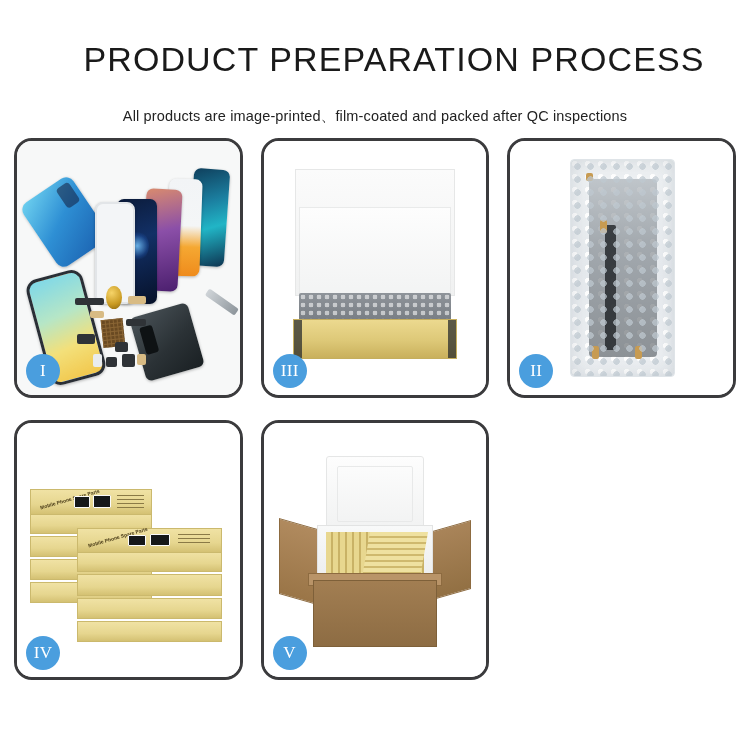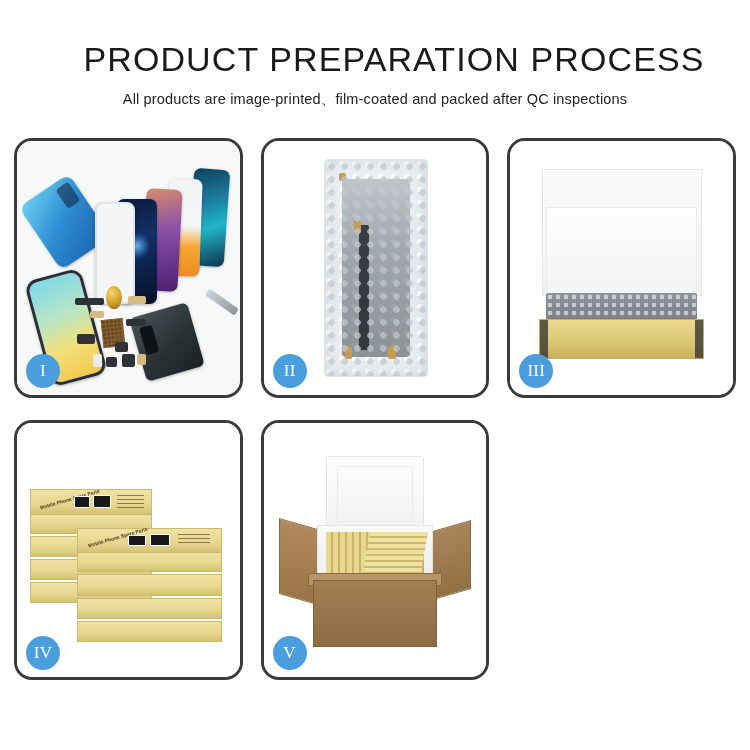--- a/index.html
+++ b/index.html
@@ -34,21 +34,21 @@
     font-size: 34px;
     font-weight: 400;
     letter-spacing: 1.1px;
     color: #1a1a1a;
     line-height: 42px;
     white-space: nowrap;
     padding-left: 38px;
   }
 
   .subtitle {
-    margin-top: 9px;
+    margin-top: 26px;
     font-family: "Liberation Sans", sans-serif;
     font-size: 14.5px;
     font-weight: 400;
     letter-spacing: 0.15px;
     color: #222222;
     line-height: 20px;
     white-space: nowrap;
   }
 
   
@@ -485,45 +485,45 @@
         <div class="part wht" style="left:34%; top:84%; width:4%;  height:5%;"></div>
         <div class="part flat" style="left:40%; top:85%; width:5%;  height:4%;"></div>
         <div class="part flat" style="left:47%; top:84%; width:6%;  height:5%;"></div>
         <div class="part tan" style="left:54%; top:84%; width:4%;  height:4%;"></div>
         <div class="tweezer"></div>
       </div>
       <div class="badge" style="background:#4a9ede;">I</div>
     </div>
 
     <div class="panel">
+      <div class="panel-stage p3">
+        <div class="box3-lid"></div>
+        <div class="box3-foam"></div>
+        <div class="box3-bubble"></div>
+        <div class="box3-base"></div>
+      </div>
+      <div class="badge" style="background:#4a9ede;">III</div>
+    </div>
+
+    <div class="panel">
       <div class="panel-stage p2">
         <div class="bubble-bag">
           <div class="bag-inner"></div>
           <div class="bag-strip"></div>
           <div class="bag-tab" style="left:28%; top:28%;"></div>
           <div class="bag-tab" style="left:20%; top:86%;"></div>
           <div class="bag-tab" style="left:62%; top:86%;"></div>
           <div class="bag-tab" style="left:14%; top:6%; height:4%;"></div>
           <div class="bubble-dots"></div>
         </div>
       </div>
       <div class="badge" style="background:#4a9ede;">II</div>
     </div>
 
     <div class="panel">
-      <div class="panel-stage p3">
-        <div class="box3-lid"></div>
-        <div class="box3-foam"></div>
-        <div class="box3-bubble"></div>
-        <div class="box3-base"></div>
-      </div>
-      <div class="badge" style="background:#4a9ede;">III</div>
-    </div>
-
-    <div class="panel">
       <div class="panel-stage p4">
         <div class="stack">
 
           <div class="sbox" style="left:0%;  top:28%; width:62%; height:11%;"></div>
           <div class="sbox" style="left:0%;  top:40%; width:62%; height:11%;"></div>
           <div class="sbox" style="left:0%;  top:52%; width:62%; height:11%;"></div>
           <div class="sbox" style="left:0%;  top:64%; width:62%; height:11%;"></div>
 
           <div class="sbox" style="left:24%; top:48%; width:74%; height:11%;"></div>
           <div class="sbox" style="left:24%; top:60%; width:74%; height:11%;"></div>

